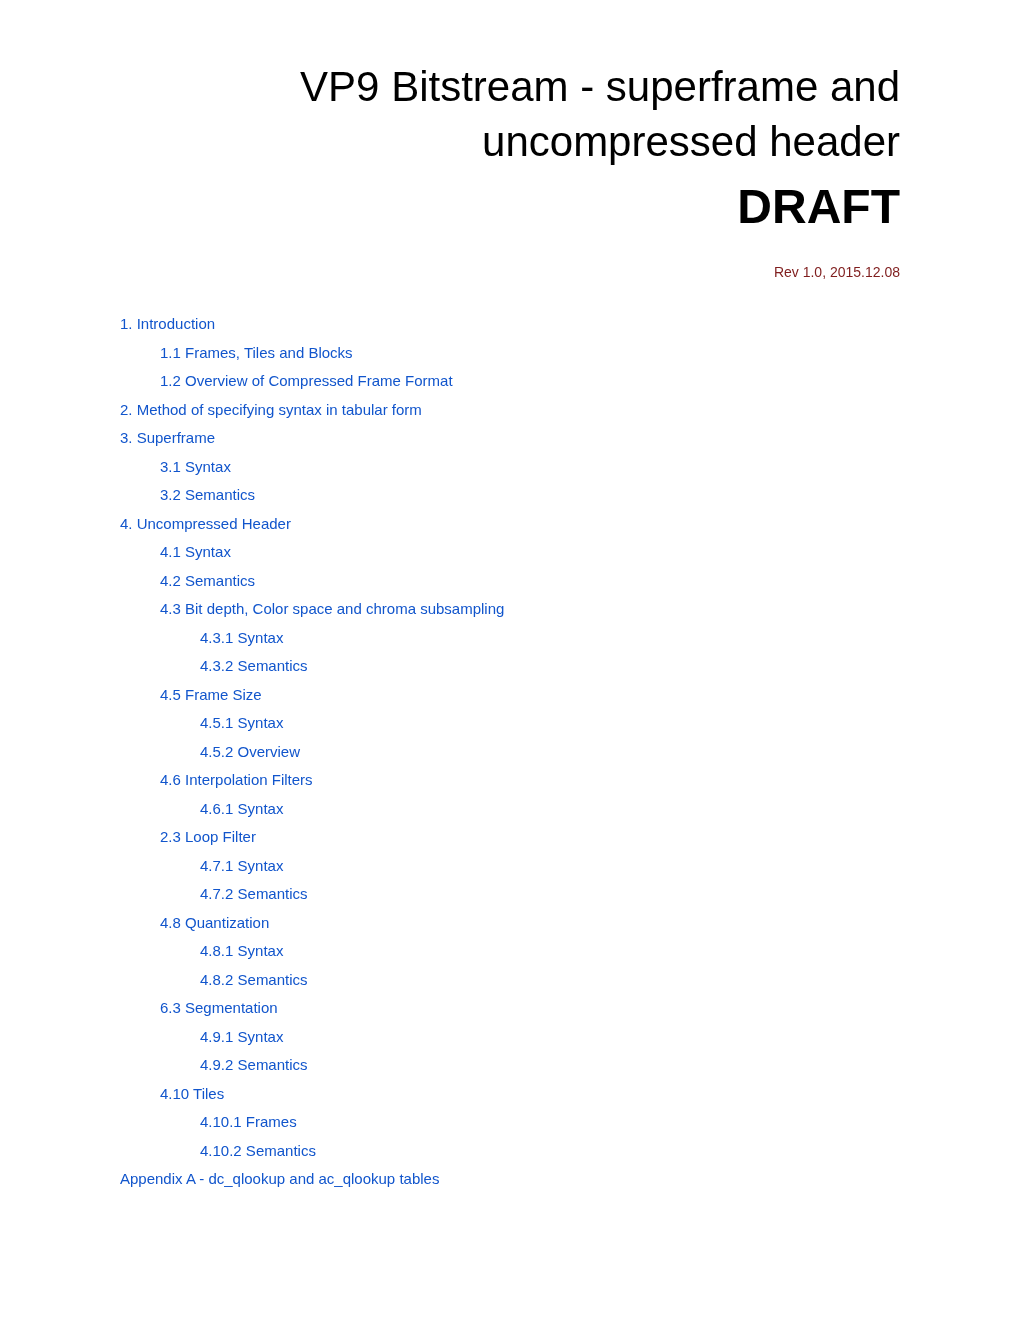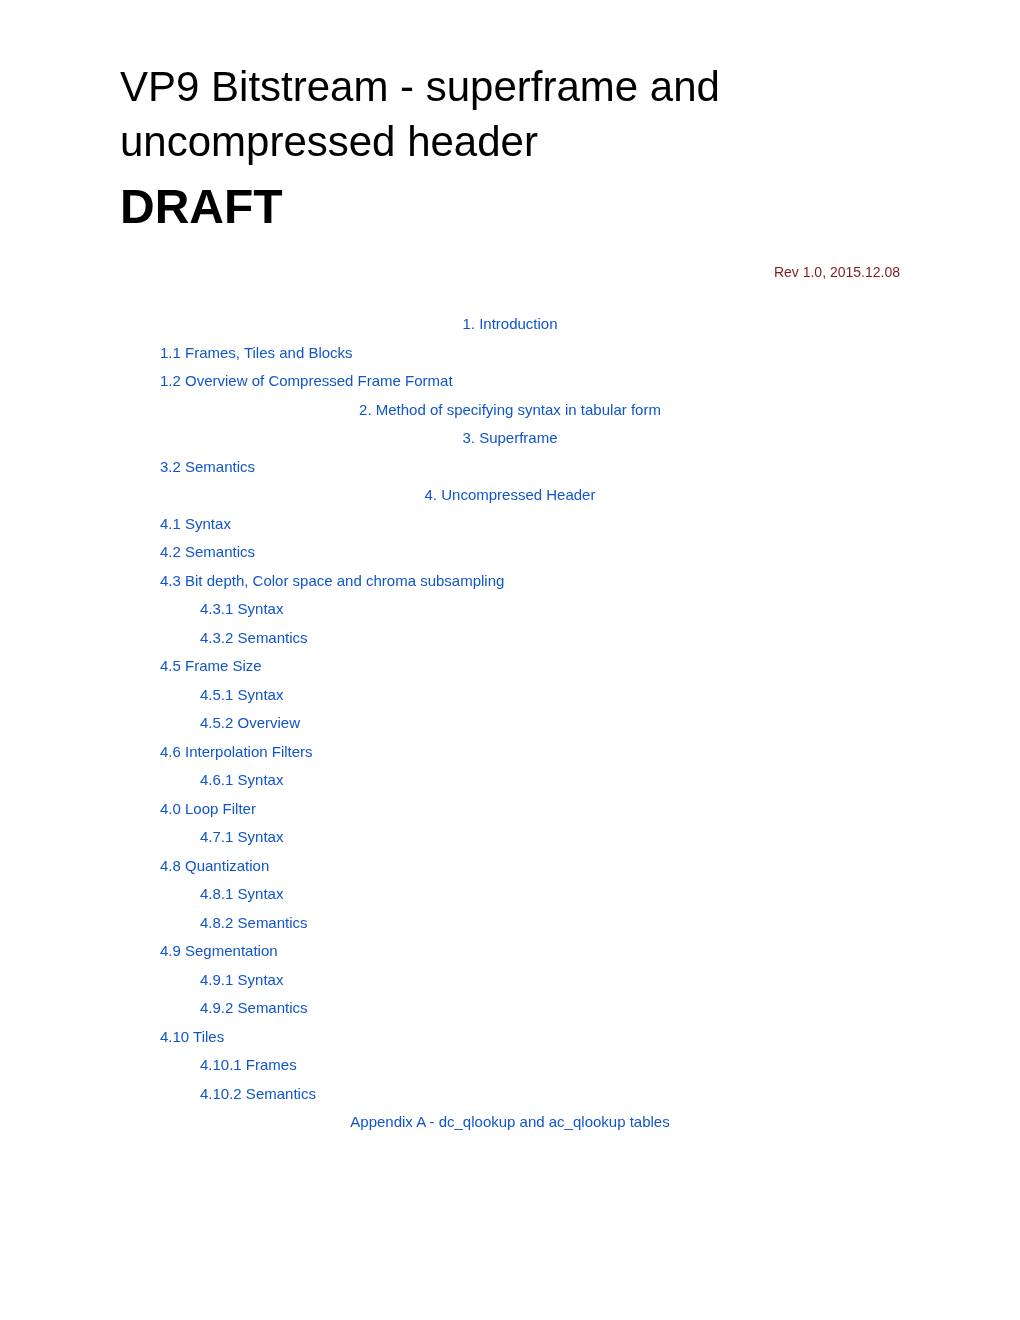--- a/index.html
+++ b/index.html
@@ -11,21 +11,21 @@
     body {
       background: #ffffff;
       font-family: Arial, sans-serif;
       color: #000000;
       width: 1020px;
       min-height: 1320px;
       padding: 60px 120px;
     }
 
     .title-section {
-      text-align: left;
+      text-align: right;
       margin-bottom: 30px;
     }
 
     .main-title {
       font-size: 42px;
       font-weight: normal;
       color: #000000;
       line-height: 1.3;
       margin-bottom: 10px;
     }
@@ -51,21 +51,20 @@
     .toc a {
       color: #1155cc;
       text-decoration: none;
       font-size: 15px;
       line-height: 1.9;
       display: block;
     }
 
     .toc-level-1 {
       margin-left: 0px;
-      text-align: center;
     }
 
     .toc-level-2 {
       margin-left: 40px;
     }
 
     .toc-level-3 {
       margin-left: 80px;
     }
   </style>
@@ -83,37 +82,39 @@
 <div class="rev-line">
   <span>Rev 1.0, 2015.12.08</span>
 </div>
 
 <nav class="toc">
 <a href="#intro" class="toc-level-1">1. Introduction</a>
     <a href="#1-1" class="toc-level-2">1.1 Frames, Tiles and Blocks</a>
     <a href="#1-2" class="toc-level-2">1.2 Overview of Compressed Frame Format</a>
     <a href="#2" class="toc-level-1">2. Method of specifying syntax in tabular form</a>
     <a href="#3" class="toc-level-1">3. Superframe</a>
+    <a href="#3-1" class="toc-level-2">3.1 Syntax</a>
     <a href="#3-2" class="toc-level-2">3.2 Semantics</a>
     <a href="#4" class="toc-level-1">4. Uncompressed Header</a>
     <a href="#4-1" class="toc-level-2">4.1 Syntax</a>
     <a href="#4-2" class="toc-level-2">4.2 Semantics</a>
     <a href="#4-3" class="toc-level-2">4.3 Bit depth, Color space and chroma subsampling</a>
     <a href="#4-3-1" class="toc-level-3">4.3.1 Syntax</a>
     <a href="#4-3-2" class="toc-level-3">4.3.2 Semantics</a>
     <a href="#4-5" class="toc-level-2">4.5 Frame Size</a>
     <a href="#4-5-1" class="toc-level-3">4.5.1 Syntax</a>
     <a href="#4-5-2" class="toc-level-3">4.5.2 Overview</a>
     <a href="#4-6" class="toc-level-2">4.6 Interpolation Filters</a>
     <a href="#4-6-1" class="toc-level-3">4.6.1 Syntax</a>
-    <a href="#4-7" class="toc-level-2">4.0 Loop Filter</a>
+    <a href="#4-7" class="toc-level-2">2.3 Loop Filter</a>
     <a href="#4-7-1" class="toc-level-3">4.7.1 Syntax</a>
+    <a href="#4-7-2" class="toc-level-3">4.7.2 Semantics</a>
     <a href="#4-8" class="toc-level-2">4.8 Quantization</a>
     <a href="#4-8-1" class="toc-level-3">4.8.1 Syntax</a>
     <a href="#4-8-2" class="toc-level-3">4.8.2 Semantics</a>
-    <a href="#4-9" class="toc-level-2">4.9 Segmentation</a>
+    <a href="#4-9" class="toc-level-2">6.3 Segmentation</a>
     <a href="#4-9-1" class="toc-level-3">4.9.1 Syntax</a>
     <a href="#4-9-2" class="toc-level-3">4.9.2 Semantics</a>
     <a href="#4-10" class="toc-level-2">4.10 Tiles</a>
     <a href="#4-10-1" class="toc-level-3">4.10.1 Frames</a>
     <a href="#4-10-2" class="toc-level-3">4.10.2 Semantics</a>
     <a href="#appendix-a" class="toc-level-1">Appendix A - dc_qlookup and ac_qlookup tables</a>
   </nav>
 
 </body></html>

